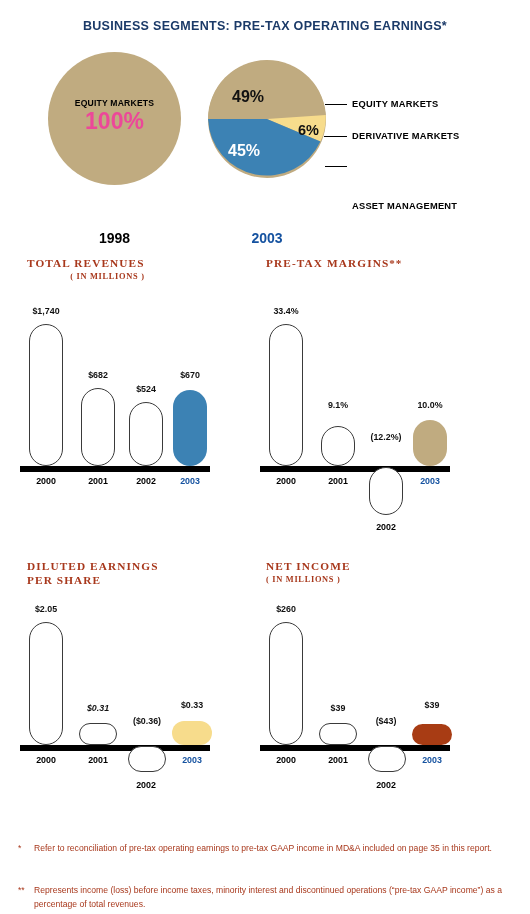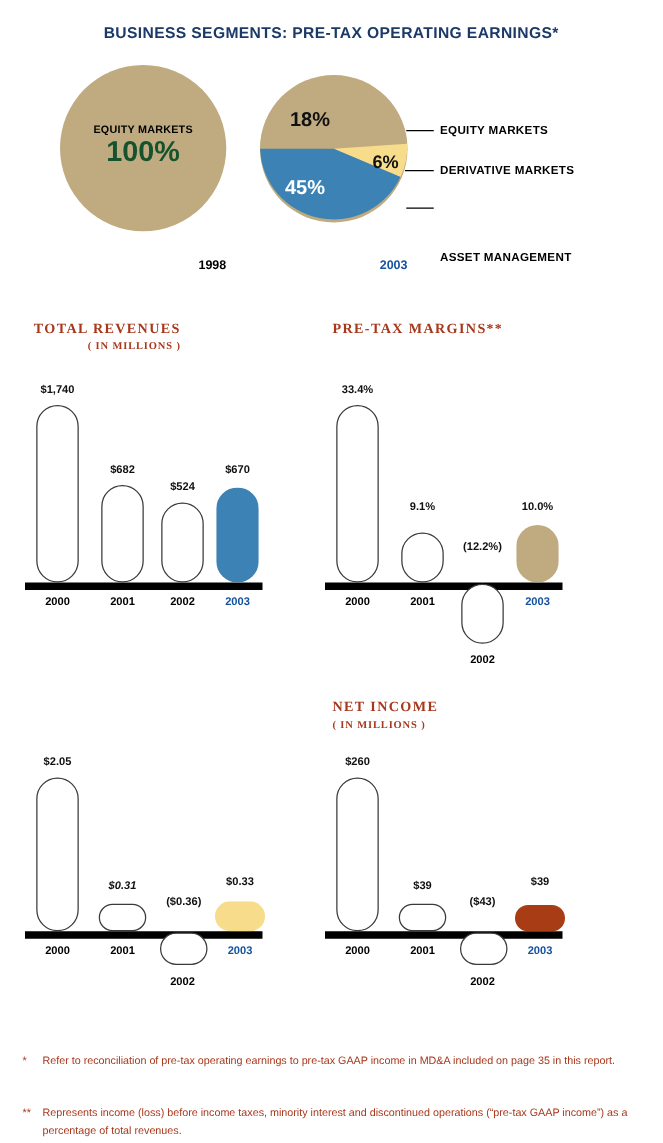--- a/index.html
+++ b/index.html
@@ -24,31 +24,31 @@
   .pie-1998{left:48px;top:0;width:133px;height:133px;background:#c0ab80;}
   .pie-2003{left:208px;top:8px;width:118px;height:118px;border-radius:50%;overflow:hidden;background:#c0ab80;}
   .pie-2003 svg{display:block;}
 
   .pie1998-lbl{
     position:absolute;left:48px;top:46px;width:133px;text-align:center;
     font-size:8.6px;font-weight:bold;color:#000;letter-spacing:.2px;
   }
   .pie1998-val{
     position:absolute;left:48px;top:56px;width:133px;text-align:center;
-    font-size:23px;font-weight:bold;color:#14532d;
+    font-size:23px;font-weight:bold;color:#ec4899;
   }
   .slice-lbl{position:absolute;font-weight:bold;}
   .lbl-49{left:232px;top:36px;font-size:16px;color:#111;}
   .lbl-6{left:298px;top:70px;font-size:14.5px;color:#111;}
   .lbl-45{left:228px;top:90px;font-size:16px;color:#ffffff;}
 
   .leader{position:absolute;height:1px;background:#000;}
   .leg-txt{position:absolute;font-size:9.3px;font-weight:bold;color:#000;letter-spacing:.25px;white-space:nowrap;}
 
-  .year-cap{position:absolute;font-size:10px;font-weight:bold;text-align:right;}
+  .year-cap{position:absolute;font-size:14px;font-weight:bold;text-align:center;margin-top:23px;}
   .cap-1998{left:48px;top:155px;width:133px;color:#000;}
   .cap-2003{left:208px;top:155px;width:118px;color:#1552a0;}
 
   
   .block{position:absolute;}
   .sec-title{
     font-family:"Liberation Serif",serif;
     font-size:11.3px;font-weight:bold;color:#a8381c;
     letter-spacing:1.1px;line-height:14px;white-space:nowrap;
   }
@@ -104,21 +104,21 @@
       <svg width="118" height="118" viewBox="0 0 118 118">
 
         <path d="M59 59 L0 59 A59 59 0 0 1 117.8 54.9 Z" fill="#c0ab80"></path>
 
         <path d="M59 59 L117.8 54.9 A59 59 0 0 1 112.4 81.6 Z" fill="#f7dc8c"></path>
 
         <path d="M59 59 L112.4 81.6 A59 59 0 0 1 0 59 Z" fill="#3c82b4"></path>
       </svg>
     </div>
 
-    <div class="slice-lbl lbl-49">18%</div>
+    <div class="slice-lbl lbl-49">49%</div>
     <div class="slice-lbl lbl-6">6%</div>
     <div class="slice-lbl lbl-45">45%</div>
 
     <div class="leader" style="left:325px;top:52px;width:22px;"></div>
     <div class="leader" style="left:324px;top:84px;width:23px;"></div>
     <div class="leader" style="left:325px;top:114px;width:22px;"></div>
 
     <div class="leg-txt" style="left:352px;top:47px;">EQUITY MARKETS</div>
     <div class="leg-txt" style="left:352px;top:79px;">DERIVATIVE MARKETS</div>
     <div class="leg-txt" style="left:352px;top:109px;margin-top:40px;">ASSET MANAGEMENT</div>
@@ -169,20 +169,24 @@
 
     <div class="vlabel" style="left:96px;top:132px;width:60px;">(12.2%)</div>
     <div class="bar" style="left:109px;top:167px;width:34px;height:48px;border-radius:17px;"></div>
     <div class="xlabel" style="left:100px;top:222px;width:52px;">2002</div>
 
     <div class="vlabel" style="left:144px;top:100px;width:52px;">10.0%</div>
     <div class="bar filled" style="left:153px;top:120px;width:34px;height:46px;border-radius:17px;background:#c0ab80;"></div>
     <div class="xlabel hl" style="left:144px;top:176px;width:52px;">2003</div>
   </div>
 
+  <div class="block" style="left:27px;top:559px;">
+    <div class="sec-title">DILUTED EARNINGS</div>
+    <div class="sec-title">PER SHARE</div>
+  </div>
   <div class="plot" style="left:20px;top:600px;width:200px;height:200px;">
     <div class="baseline" style="left:0px;top:145px;width:190px;"></div>
 
     <div class="vlabel" style="left:0px;top:4px;width:52px;">$2.05</div>
     <div class="bar" style="left:9px;top:22px;width:34px;height:123px;border-radius:17px;"></div>
     <div class="xlabel" style="left:0px;top:155px;width:52px;">2000</div>
 
     <div class="vlabel" style="left:50px;top:103px;width:56px;font-style:italic;">$0.31</div>
     <div class="bar" style="left:59px;top:123px;width:38px;height:22px;border-radius:11px;"></div>
     <div class="xlabel" style="left:52px;top:155px;width:52px;">2001</div>

